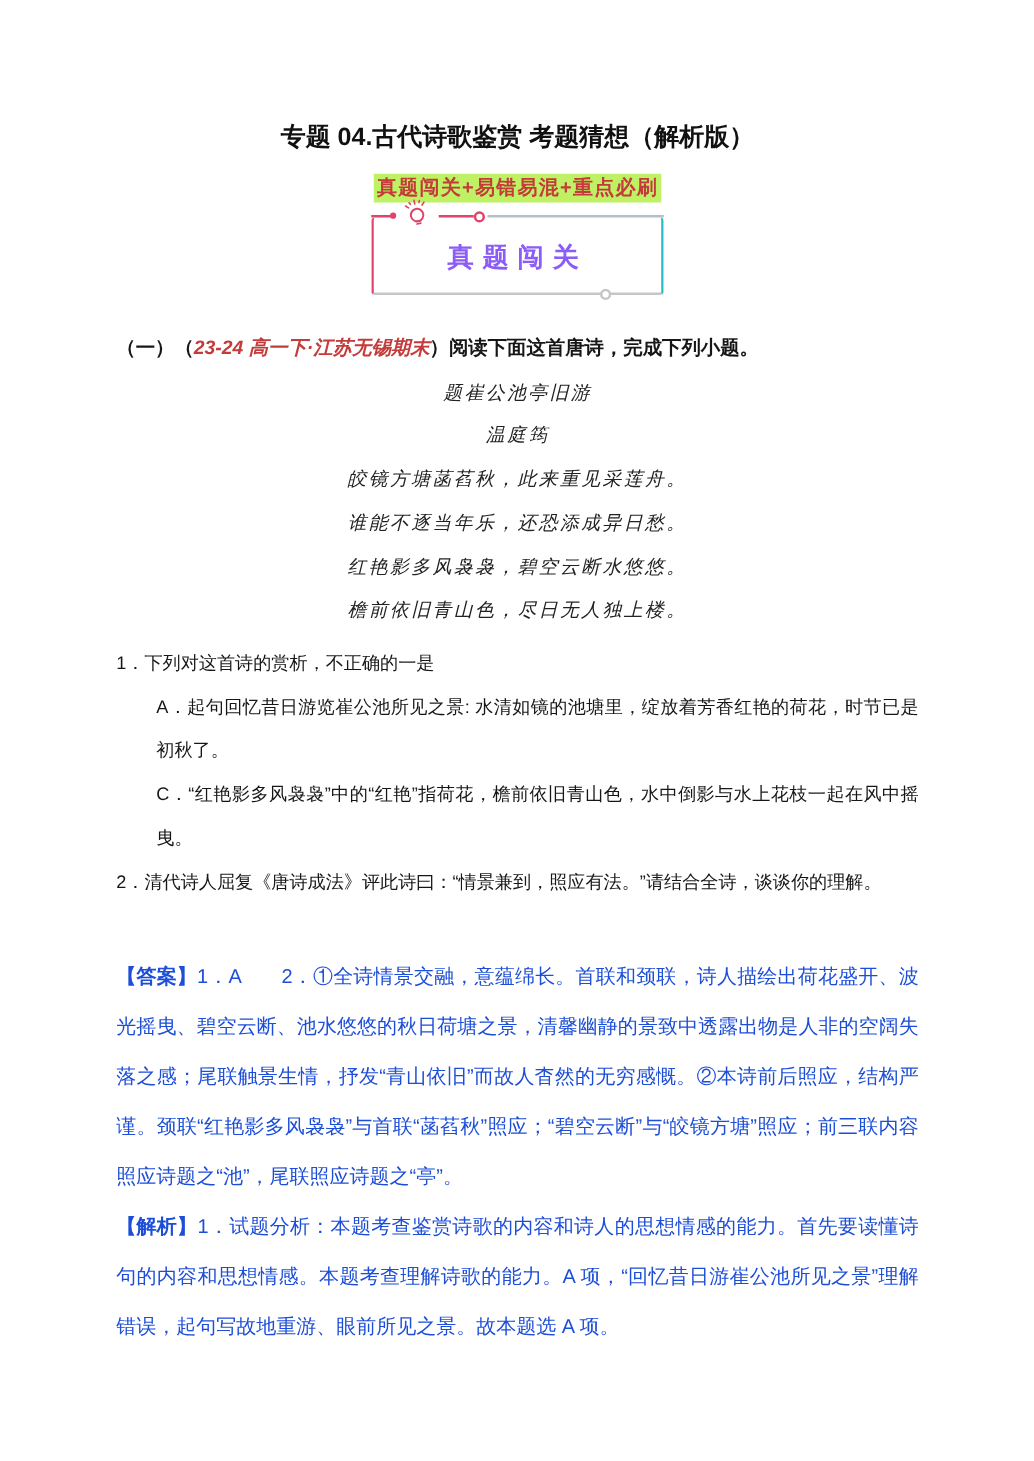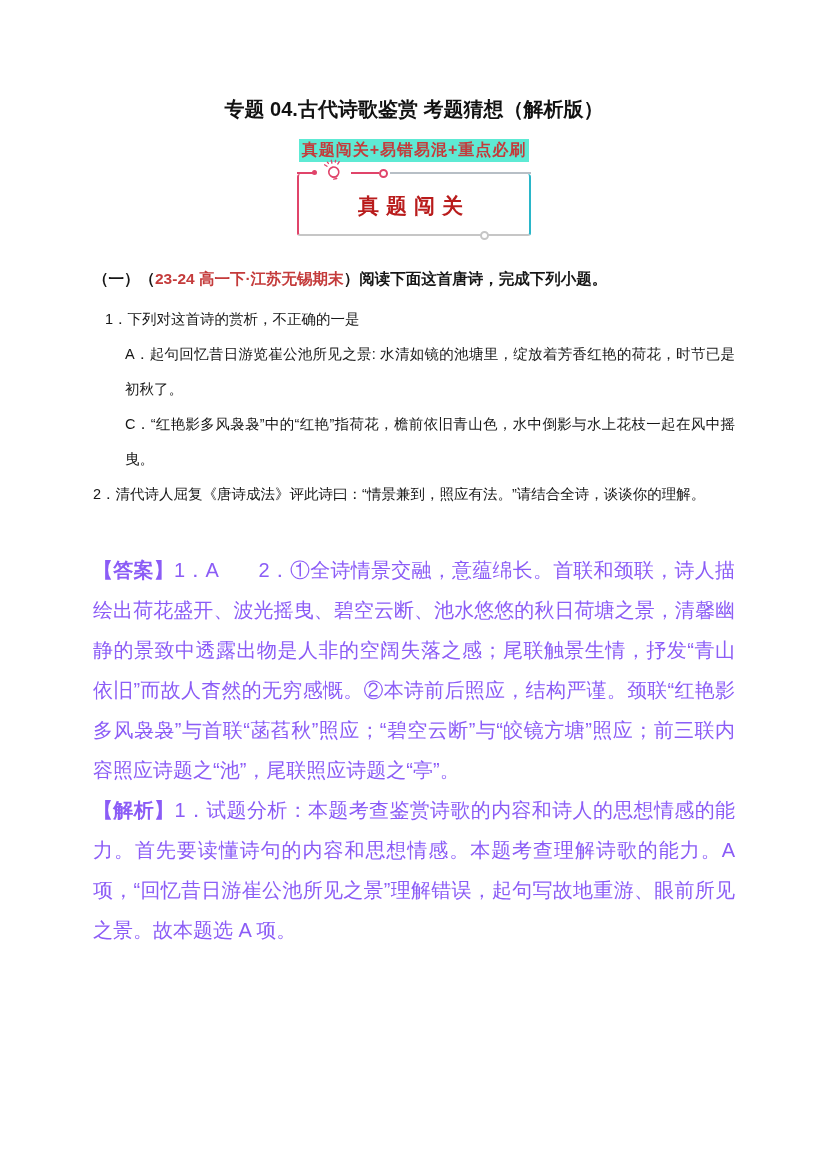--- a/index.html
+++ b/index.html
@@ -12,67 +12,67 @@
 
   
   .doc-title {
     margin:0 0 16px 0; text-align:center;
     font-size:20px; font-weight:bold; color:#111;
   }
 
   
   .banner-row { text-align:center; margin:0 0 12px 0; }
   .banner {
-    display:inline-block; background:#5eead4; color:#C43B3B;
+    display:inline-block; background:#bef264; color:#C43B3B;
     font-weight:bold; font-size:16px; padding:1px 3px; letter-spacing:1px;
   }
 
   
   .topic-box {
     position:relative; width:230px; height:60px; margin:4px auto 30px auto;
     border-left:2px solid #E0446A; border-right:2px solid #2AB6C9;
     border-bottom:2px solid #C6C6C6; border-radius:3px;
   }
   .tb-seg-left  { position:absolute; top:-2px; left:-2px;  width:16px; height:2px; background:#E0446A; }
   .tb-dot1      { position:absolute; top:-4px; left:13px;  width:5px;  height:5px; border-radius:50%; background:#E0446A; }
   .tb-seg-2     { position:absolute; top:-2px; left:52px;  width:28px; height:2px; background:#E0446A; }
   .tb-ring1     { position:absolute; top:-5px; left:80px;  width:9px;  height:9px; box-sizing:border-box;
                   border:2px solid #E0446A; border-radius:50%; background:#fff; }
   .tb-seg-3     { position:absolute; top:-2px; left:91px;  right:-2px; height:2px; background:#B7BfC6; }
   .tb-ring2     { position:absolute; bottom:-6px; right:40px; width:9px; height:9px; box-sizing:border-box;
                   border:2px solid #C6C6C6; border-radius:50%; background:#fff; }
   .tb-bulb      { position:absolute; top:-16px; left:22px; transform:rotate(-12deg); }
   .tb-label {
     position:absolute; left:0; right:0; top:18px; text-align:center;
-    color:#b91c1c; font-size:21px; font-weight:600; letter-spacing:7px;
+    color:#8b5cf6; font-size:21px; font-weight:600; letter-spacing:7px;
   }
 
   
   .section-head { margin:0 0 6px 0; font-size:15.5px; font-weight:bold; line-height:26px; }
-  .section-head .src { color:#C43B3B; }
+  .section-head .src { color:#C43B3B;font-style:italic; }
 
   
   .poem {
     text-align:center; font-style:italic;
     font-family:"Liberation Serif", serif;
     font-size:15px; letter-spacing:2px; color:#222;
   }
   .poem-title  { line-height:30px; margin-top:8px; }
   .poem-author { line-height:30px; margin-top:4px; }
   .poem-line   { line-height:30px; margin-top:5px; }
 
   
   .qa { font-size:14.5px; line-height:35px; color:#161616; }
-  .q-stem { margin-top:10px;margin-left:12px; }
+  .q-stem { margin-top:10px; }
   .option { margin-left:32px; text-align:justify; }
   .q2 { margin-top:0; text-align:justify; }
 
   
   .red-block {
-    color:#8b5cf6; font-size:20px; line-height:40px;
+    color:#1d4ed8; font-size:16px; line-height:40px;
     text-align:justify; margin:0;
   }
   .answer-p { margin-top:38px; }
   .red-label { font-weight:bold; }
 </style>
 </head>
 <body>
 
 <div class="page">
   <div class="content">
@@ -95,20 +95,28 @@
       </span>
       <span class="tb-seg-2"></span>
       <span class="tb-ring1"></span>
       <span class="tb-seg-3"></span>
       <span class="tb-ring2"></span>
       <div class="tb-label">真题闯关</div>
     </div>
 
     <p class="section-head"><span>（一）（</span><span class="src">23-24 高一下·江苏无锡期末</span><span>）阅读下面这首唐诗，完成下列小题。</span></p>
 
+    <div class="poem">
+      <div class="poem-title">题崔公池亭旧游</div>
+      <div class="poem-author">温庭筠</div>
+      <div class="poem-line">皎镜方塘菡萏秋，此来重见采莲舟。</div>
+      <div class="poem-line">谁能不逐当年乐，还恐添成异日愁。</div>
+      <div class="poem-line">红艳影多风袅袅，碧空云断水悠悠。</div>
+      <div class="poem-line">檐前依旧青山色，尽日无人独上楼。</div>
+    </div>
 
     <div class="qa">
       <div class="q-stem">1．下列对这首诗的赏析，不正确的一是</div>
       <div class="option">A．起句回忆昔日游览崔公池所见之景: 水清如镜的池塘里，绽放着芳香红艳的荷花，时节已是初秋了。</div>
       <div class="option">C．“红艳影多风袅袅”中的“红艳”指荷花，檐前依旧青山色，水中倒影与水上花枝一起在风中摇曳。</div>
       <div class="q2">2．清代诗人屈复《唐诗成法》评此诗曰：“情景兼到，照应有法。”请结合全诗，谈谈你的理解。</div>
     </div>
 
     <p class="red-block answer-p"><span class="red-label">【答案】</span><span>1．A　　2．①全诗情景交融，意蕴绵长。首联和颈联，诗人描绘出荷花盛开、波光摇曳、碧空云断、池水悠悠的秋日荷塘之景，清馨幽静的景致中透露出物是人非的空阔失落之感；尾联触景生情，抒发“青山依旧”而故人杳然的无穷感慨。②本诗前后照应，结构严谨。颈联“红艳影多风袅袅”与首联“菡萏秋”照应；“碧空云断”与“皎镜方塘”照应；前三联内容照应诗题之“池”，尾联照应诗题之“亭”。</span></p>
 

